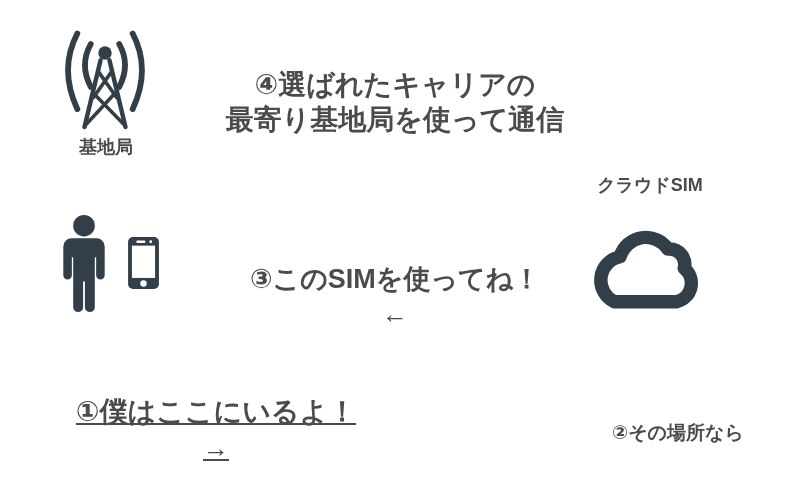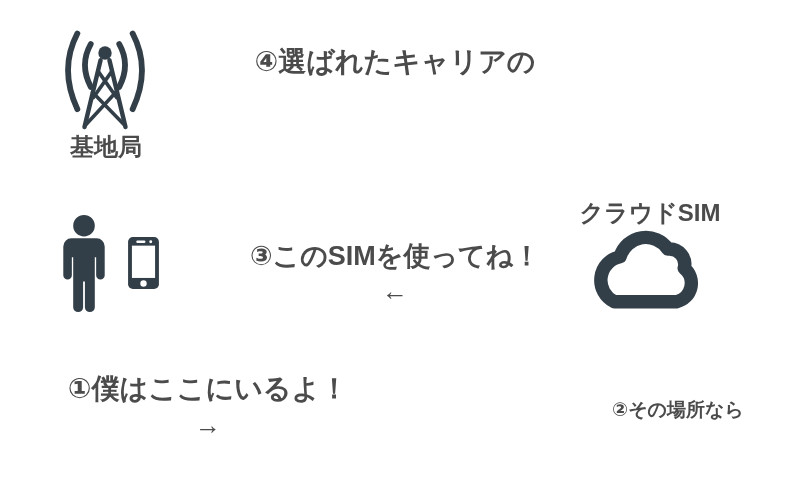--- a/index.html
+++ b/index.html
@@ -12,50 +12,51 @@
     width: 800px;
     height: 500px;
     background: var(--bg, #ffffff);
     color: var(--text, #4b4b4b);
     overflow: hidden;
   }
   .abs { position: absolute; }
   .icon-svg { color: var(--icon, #333f48); display: block; }
   .label {
     font-weight: 700;
-    font-size: 24px;
+    font-size: 18px;
     text-align: center;
     line-height: 28px;
     white-space: nowrap;
   }
   .step-text {
     font-weight: 700;
     text-align: center;
     white-space: nowrap;
+    margin-top: 23px;
   }
   .arrow-glyph {
     font-weight: 700;
     font-size: 26px;
     text-align: center;
   }
 
   
   .tower-icon   { left: 56px;  top: 24px;  width: 98px;  height: 108px; }
   .base-label   { left: 46px;  top: 133px; width: 120px; }
   .step4        { left: 175px; top: 44px;  width: 440px; font-size: 28px; line-height: 35px; }
-  .cloud-title  { left: 550px; top: 171px; width: 200px; margin-top: 28px; }
+  .cloud-title  { left: 550px; top: 171px; width: 200px; }
   .cloud-icon   { left: 574px; top: 206px; width: 141px; height: 113px; }
   .server-label { left: 555px; top: 337px; width: 200px; }
   .person-icon  { left: 57px;  top: 214px; width: 54px;  height: 99px; }
   .phone-icon   { left: 127px; top: 236px; width: 33px;  height: 54px; }
   .user-label   { left: 51px;  top: 323px; width: 120px; }
   .step3        { left: 225px; top: 241px; width: 340px; font-size: 27px; }
   .step3 .line  { line-height: 31px; text-align: center; }
   .step3 .arrow-glyph { line-height: 38px; }
-  .step1        { left: 43px;  top: 372px; width: 330px; font-size: 28px; }
+  .step1        { left: 51px;  top: 372px; width: 330px; font-size: 28px; text-decoration: underline; }
   .step1 .line  { line-height: 33px; }
   .step1 .arrow-glyph { line-height: 40px; }
   .step2        { left: 548px; top: 391px; width: 260px; font-size: 19px; line-height: 37px; }
 </style>
 </head>
 <body>
 
 <div class="canvas">
 
   <svg class="abs icon-svg tower-icon" viewBox="0 0 110 120" xmlns="http://www.w3.org/2000/svg">
@@ -70,20 +71,21 @@
       <path d="M39,22 Q26,45 39,70" stroke-width="6.5"></path>
       <path d="M24,10 Q3,50 24,95" stroke-width="6.5"></path>
       <path d="M71,22 Q84,45 71,70" stroke-width="6.5"></path>
       <path d="M86,10 Q107,50 86,95" stroke-width="6.5"></path>
     </g>
   </svg>
   <div class="abs label base-label">基地局</div>
 
   <div class="abs step-text step4">
     <div class="line">④選ばれたキャリアの</div>
+    <div class="line">最寄り基地局を使って通信</div>
   </div>
 
   <div class="abs label cloud-title">クラウドSIM</div>
 
   <svg class="abs icon-svg cloud-icon" viewBox="0 0 145 118" xmlns="http://www.w3.org/2000/svg">
     <path d="M41,100 A25,25 0 0 1 47,53 A28,28 0 0 1 97,45 A16,16 0 0 1 114,65 A20,20 0 0 1 106,100 Z" fill="none" stroke="currentColor" stroke-width="14" stroke-linejoin="round"></path>
   </svg>
 
   <svg class="abs icon-svg person-icon" viewBox="0 0 60 110" xmlns="http://www.w3.org/2000/svg">
     <circle cx="30" cy="13" r="12" fill="currentColor"></circle>

